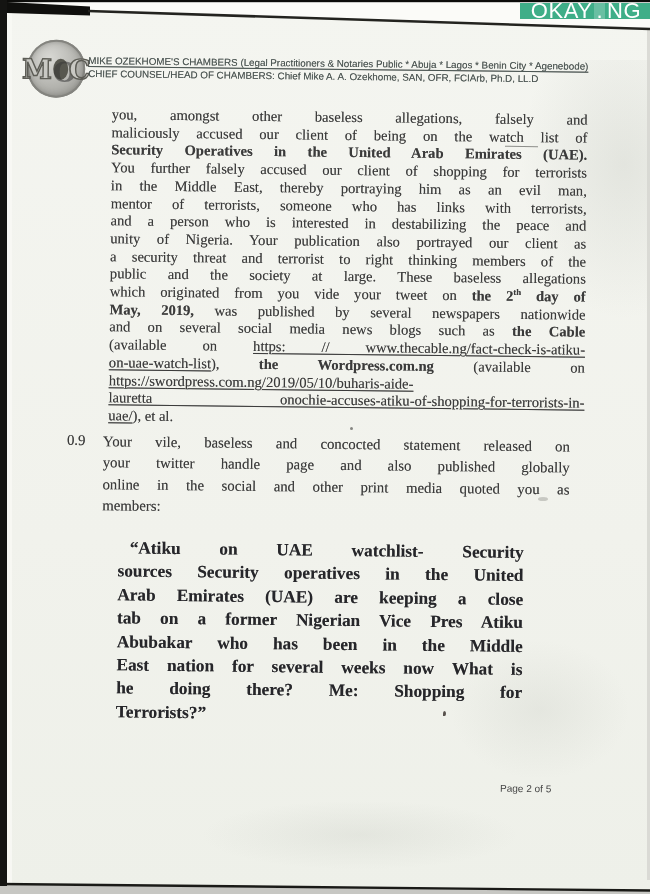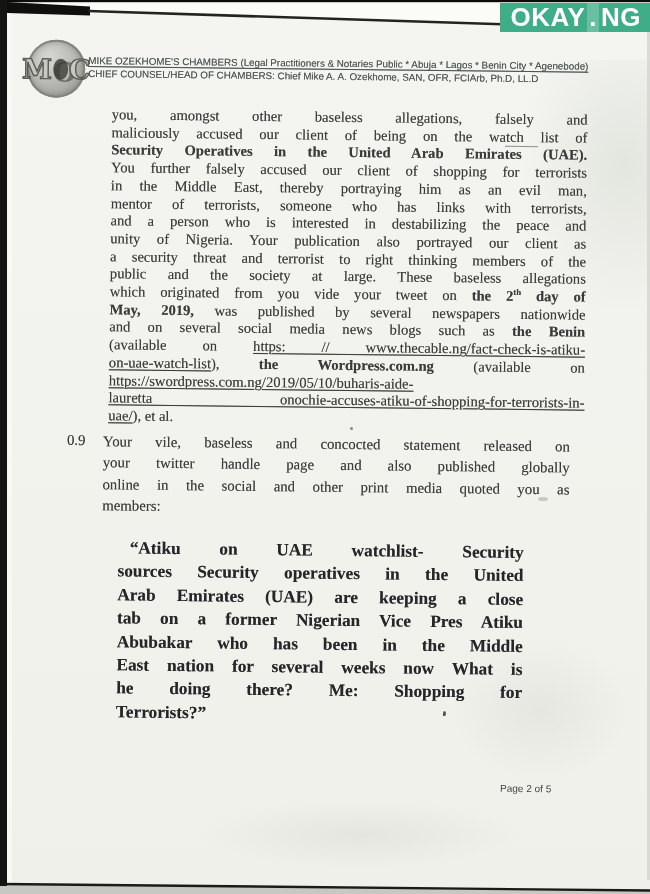--- a/index.html
+++ b/index.html
@@ -9,22 +9,22 @@
 
   
   #top-edge,#bottom-edge{position:absolute;left:0;display:block;}
   #top-edge{top:0;z-index:6;}
   #bottom-edge{top:876px;z-index:6;}
   #left-strip{position:absolute;left:0;top:0;width:7px;height:886px;background:#141412;z-index:7;}
   #left-light{position:absolute;left:7px;top:8px;width:5px;height:878px;background:#fafaf6;opacity:.75;z-index:5;}
   #right-shade{position:absolute;right:0;top:30px;width:3px;height:850px;background:#d4d4cf;opacity:.8;z-index:5;}
 
   
-  #watermark{position:absolute;top:3px;right:0;height:29px;display:flex;align-items:stretch;z-index:9;
-             font-family:"Liberation Sans",sans-serif;font-weight:bold;font-size:26px;color:#fff;letter-spacing:.5px;}
+  #watermark{position:absolute;top:3px;right:0;height:16px;display:flex;align-items:stretch;z-index:9;
+             font-family:"Liberation Sans",sans-serif;font-weight:normal;font-size:22px;color:#fff;letter-spacing:.5px;}
   .wm-seg{display:flex;align-items:center;}
   .wm-main{padding:0 2px 0 11px;}
   .wm-dot{background:rgba(255,255,255,.22);padding:0 2px;}
   .wm-suffix{padding:0 9px 0 2px;}
 
   
   #content{position:absolute;inset:0;transform:rotate(0.65deg);transform-origin:0 0;z-index:2;
            text-shadow:0 0 .4px rgba(55,55,55,.55);}
 
   
@@ -98,21 +98,21 @@
         <div class="doc-line"><span class="b">Security Operatives in the United Arab Emirates (UAE).</span></div>
         <div class="doc-line"><span>You further falsely accused our client of shopping for terrorists</span></div>
         <div class="doc-line"><span>in the Middle East, thereby portraying him as an evil man,</span></div>
         <div class="doc-line"><span>mentor of terrorists, someone who has links with terrorists,</span></div>
         <div class="doc-line"><span>and a person who is interested in destabilizing the peace and</span></div>
         <div class="doc-line"><span>unity of Nigeria. Your publication also portrayed our client as</span></div>
         <div class="doc-line"><span>a security threat and terrorist to right thinking members of the</span></div>
         <div class="doc-line"><span>public and the society at large. These baseless allegations</span></div>
         <div class="doc-line"><span>which originated from you vide your tweet on </span><span class="b">the 2</span><span class="b sup">th</span><span class="b"> day of</span></div>
         <div class="doc-line"><span class="b">May, 2019,</span><span> was published by several newspapers nationwide</span></div>
-        <div class="doc-line"><span>and on several social media news blogs such as </span><span class="b">the Benin</span></div>
+        <div class="doc-line"><span>and on several social media news blogs such as </span><span class="b">the Cable</span></div>
         <div class="doc-line"><span>(available on </span><span class="u">https: // www.thecable.ng/fact-check-is-atiku-</span></div>
         <div class="doc-line"><span class="u">on-uae-watch-list</span><span>), </span><span class="b">the Wordpress.com.ng</span><span> (available on</span></div>
         <div class="doc-line"><span class="u">https://swordpress.com.ng/2019/05/10/buharis-aide-</span></div>
         <div class="doc-line"><span class="u">lauretta onochie-accuses-atiku-of-shopping-for-terrorists-in-</span></div>
         <div class="doc-line last"><span class="u">uae/</span><span>), et al.</span></div>
       </div>
 
     <div id="secnum">0.9</div>
     <div id="secpara">
         <div class="doc-line"><span>Your vile, baseless and concocted statement released on</span></div>

